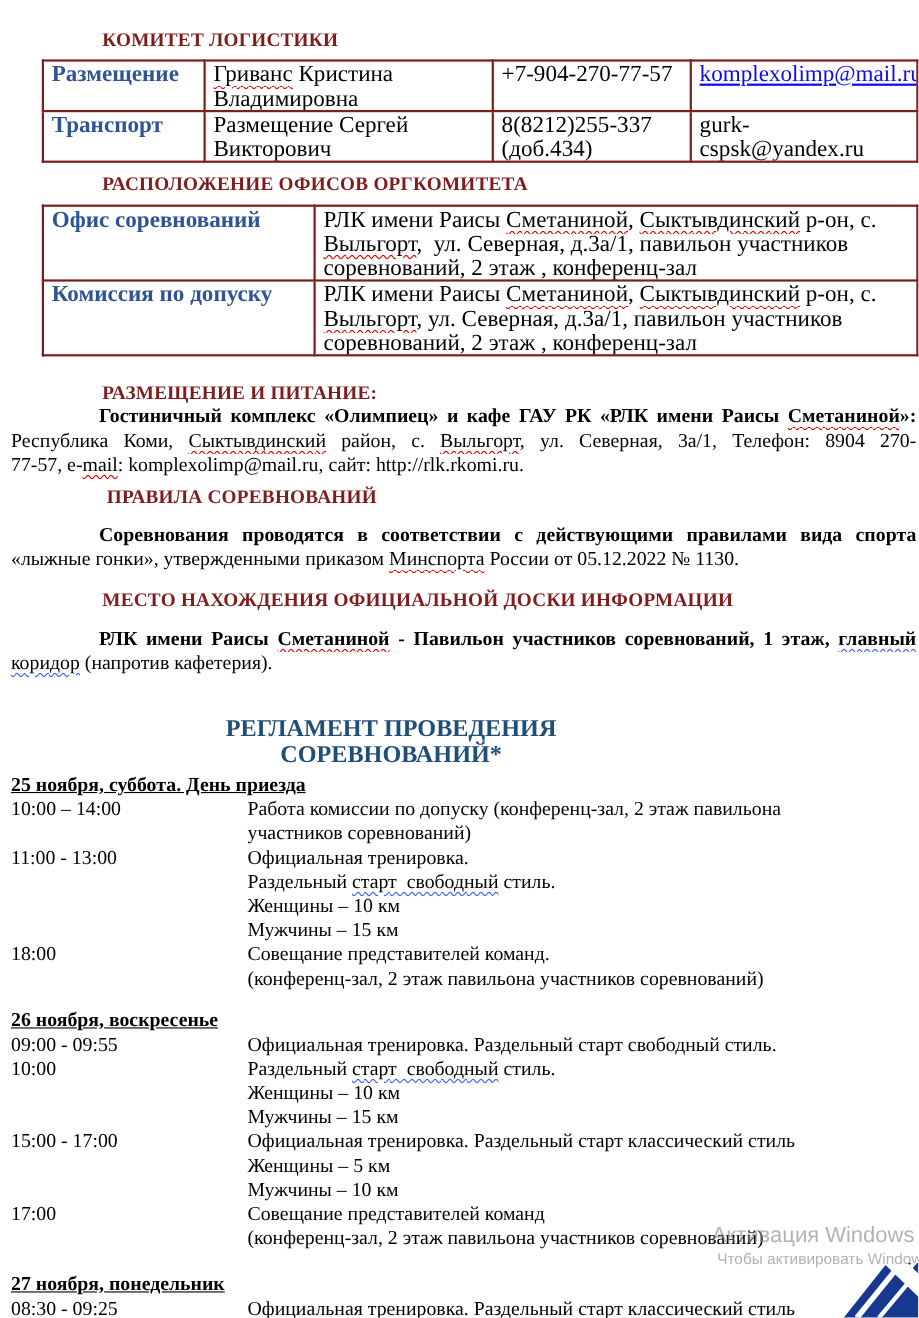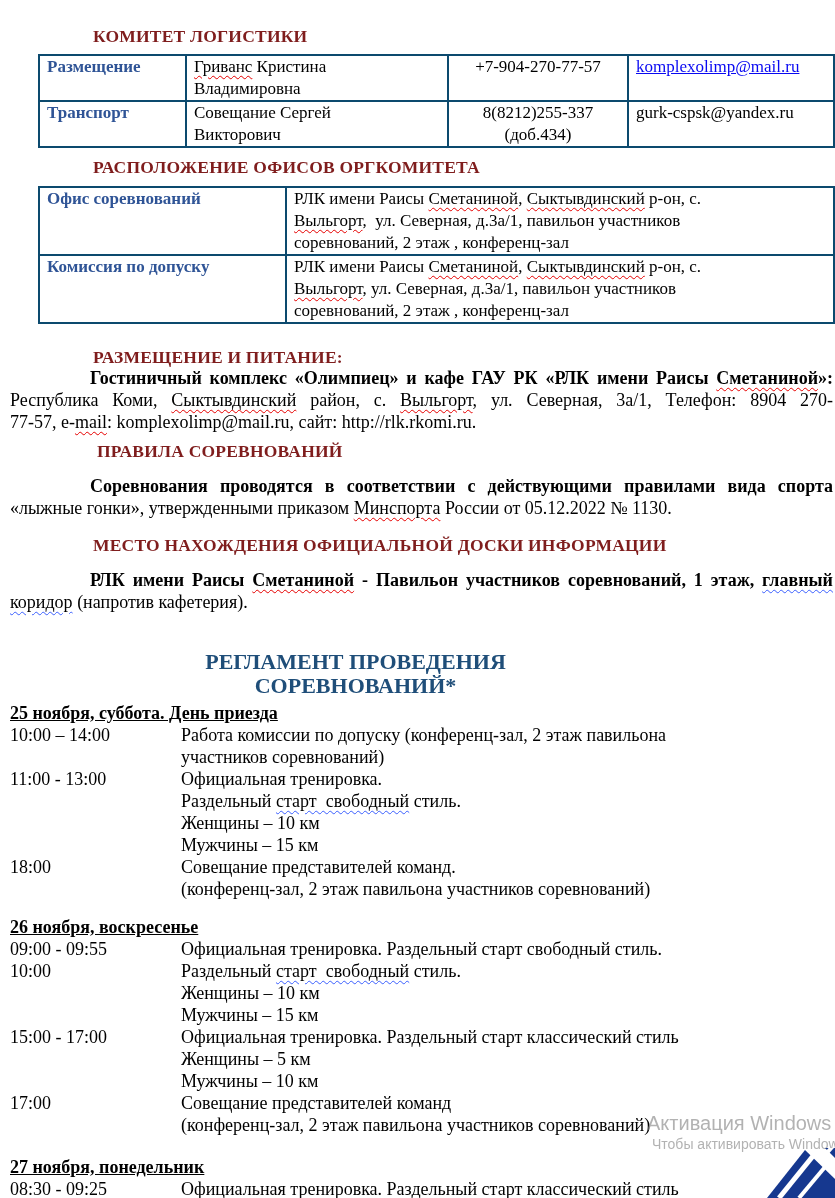--- a/index.html
+++ b/index.html
@@ -3,33 +3,33 @@
 <meta charset="utf-8">
 <style>
   html,body{margin:0;padding:0;}
   body{
     width:835px;height:1198px;position:relative;overflow:hidden;background:#ffffff;
     font-family:"Liberation Serif","DejaVu Serif",serif;color:#000;
   }
   .h{position:absolute;font-weight:bold;font-size:17.5px;color:#7f1d1d;letter-spacing:.2px;white-space:nowrap;}
   .h-center{position:absolute;left:0;width:711px;text-align:center;font-weight:bold;font-size:22px;color:#1F4E79;line-height:24px;}
   table.doc{position:absolute;left:38px;width:795px;border-collapse:collapse;table-layout:fixed;}
-  table.doc td{border:2px solid #0c4a6e;vertical-align:top;font-size:17px;line-height:22px;padding:0 7px;overflow:hidden;}
+  table.doc td{border:2px solid #7f1d1d;vertical-align:top;font-size:21px;line-height:22px;padding:0 7px;overflow:hidden;}
   td.lbl{color:#2F5496;font-weight:bold;}
-  td.ctr{text-align:center;}
+  td.ctr{text-align:left;}
   .para{position:absolute;left:10px;width:823px;font-size:18px;line-height:22px;}
   .para .tl:first-child{text-indent:80px;font-weight:bold;}
   .para .tl.jl{text-align:justify;text-align-last:justify;}
   .tl{min-height:22px;line-height:22px;}
   .sq-red{text-decoration-line:underline;text-decoration-style:wavy;text-decoration-color:#e60000;text-decoration-thickness:1px;text-underline-offset:3px;}
   .sq-blue{text-decoration-line:underline;text-decoration-style:wavy;text-decoration-color:#3a5fff;text-decoration-thickness:1px;text-underline-offset:3px;}
   .lnk{color:#0909f2;text-decoration:underline;cursor:pointer;}
   .sched{position:absolute;left:10px;top:702px;width:823px;font-size:18px;line-height:22px;}
   .day-header{font-weight:bold;text-decoration:underline;line-height:22px;}
-  .srow{display:flex;}
+  .srow{display:flex;gap:44px;}
   .stime{width:160px;flex:none;line-height:22px;}
   .sdesc{flex:1;margin-left:11px;}
   .day-2{margin-top:16px;}
   .day-3{margin-top:20px;}
   .wm1{position:absolute;left:647px;top:1112px;font-family:"Liberation Sans","DejaVu Sans",sans-serif;
        font-size:20px;color:rgba(130,130,130,.62);white-space:nowrap;}
   .wm2{position:absolute;left:652px;top:1136px;font-family:"Liberation Sans","DejaVu Sans",sans-serif;
        font-size:14px;color:rgba(130,130,130,.62);white-space:nowrap;}
   .logo{position:absolute;left:753px;top:1148px;width:82px;height:50px;}
 </style>
@@ -55,21 +55,21 @@
     <td class="ctr">
           <div class="tl"><span>+7-904-270-77-57</span></div>
         </td>
     <td>
           <div class="tl"><span class="lnk">komplexolimp@mail.ru</span></div>
         </td>
   </tr>
   <tr style="height:44px">
     <td class="lbl">Транспорт</td>
     <td>
-          <div class="tl"><span>Совещание Сергей</span></div>
+          <div class="tl"><span>Размещение Сергей</span></div>
           <div class="tl"><span>Викторович</span></div>
         </td>
     <td class="ctr">
           <div class="tl"><span>8(8212)255-337</span></div>
           <div class="tl"><span>(доб.434)</span></div>
         </td>
     <td>
           <div class="tl"><span>gurk-cspsk@yandex.ru</span></div>
         </td>
   </tr>

